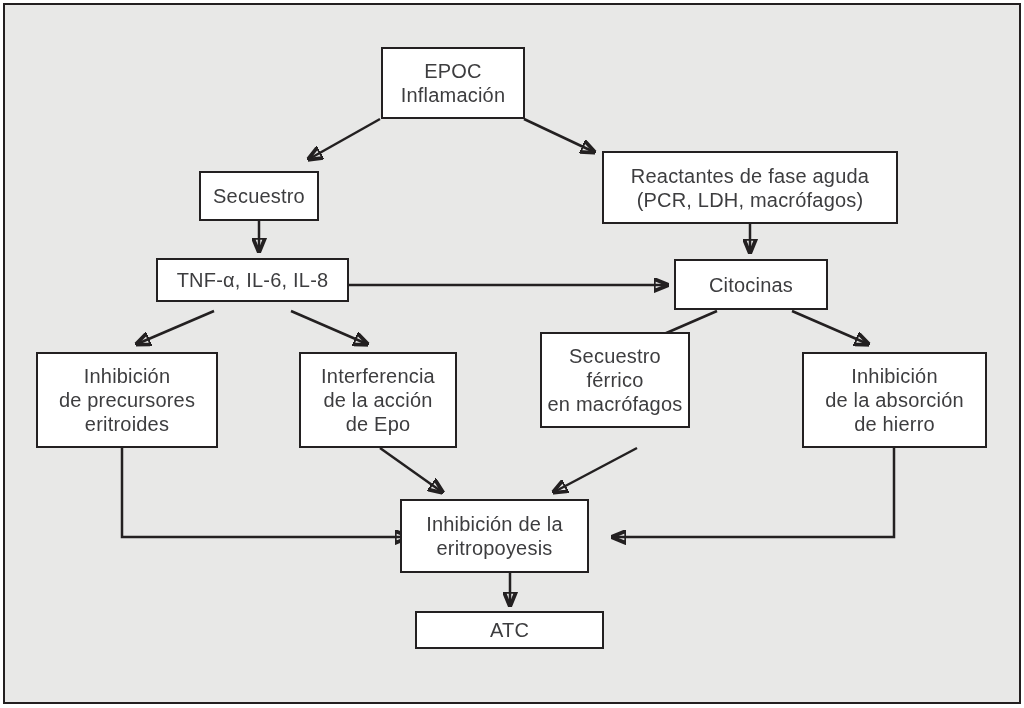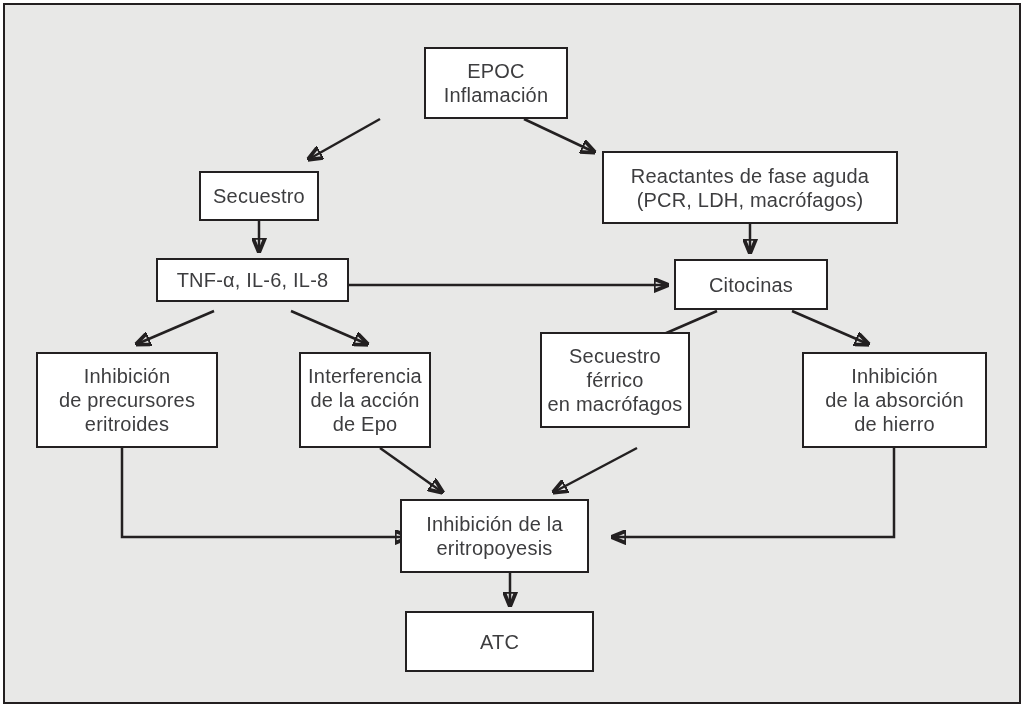--- a/index.html
+++ b/index.html
@@ -38,31 +38,31 @@
     font-size: 20px;
     line-height: 24px;
     letter-spacing: 0.2px;
     z-index: 2;
   }
   .node-label {
     white-space: pre-line;
     padding: 0 4px;
   }
   
-  #node-epoc          { left: 381px; top: 47px;  width: 144px; height: 72px; margin-left: 43px; }
+  #node-epoc          { left: 381px; top: 47px;  width: 144px; height: 72px; }
   #node-citocinas     { left: 199px; top: 171px; width: 120px; height: 50px; }
   #node-reactantes    { left: 602px; top: 151px; width: 296px; height: 73px; }
   #node-tnf           { left: 156px; top: 258px; width: 193px; height: 44px; }
   #node-hepcidina     { left: 674px; top: 259px; width: 154px; height: 51px; }
   #node-precursores   { left: 36px;  top: 352px; width: 182px; height: 96px; }
-  #node-interferencia { left: 299px; top: 352px; width: 132px; height: 96px; }
+  #node-interferencia { left: 299px; top: 352px; width: 158px; height: 96px; }
   #node-secuestro     { left: 540px; top: 332px; width: 150px; height: 96px; }
   #node-absorcion     { left: 802px; top: 352px; width: 185px; height: 96px; }
   #node-eritropoyesis { left: 400px; top: 499px; width: 189px; height: 74px; }
-  #node-atc           { left: 405px; top: 611px; width: 189px; height: 61px; }
+  #node-atc           { left: 415px; top: 611px; width: 189px; height: 38px; }
 
   #arrow-layer {
     position: absolute;
     left: 0;
     top: 0;
     width: 1024px;
     height: 708px;
     z-index: 1;
     pointer-events: none;
   }

